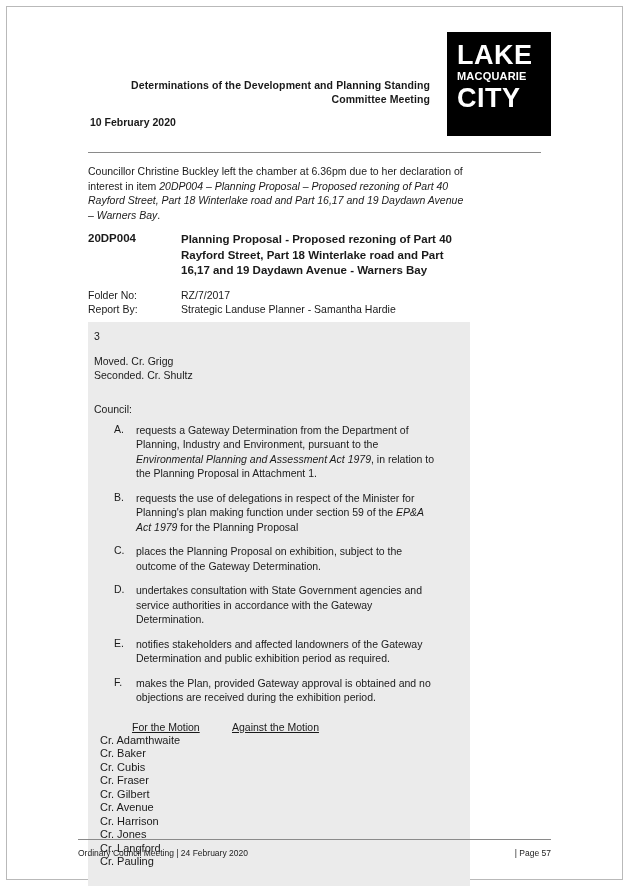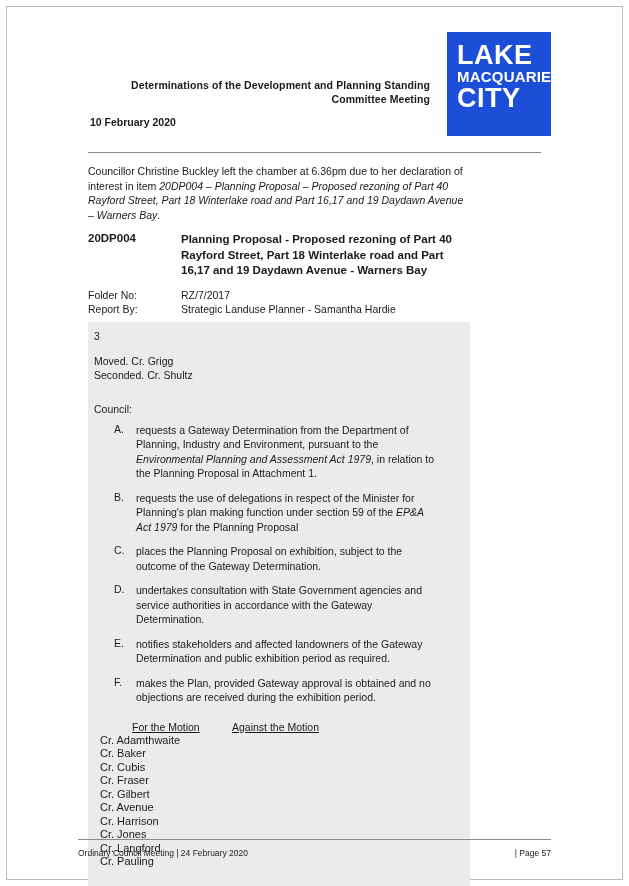--- a/index.html
+++ b/index.html
@@ -49,33 +49,33 @@
     font-weight: bold;
   }
 
   
   .logo {
     position: absolute;
     right: 78px;
     top: 32px;
     width: 104px;
     height: 104px;
-    background: #1d4ed8;
+    background: #000000;
     color: #ffffff;
     box-sizing: border-box;
     padding: 10px 8px 6px 10px;
   }
   .logo-line1 {
     font-size: 27px;
     font-weight: bold;
     line-height: 27px;
     letter-spacing: 0.5px;
   }
   .logo-line2 {
-    font-size: 15px;
+    font-size: 11px;
     font-weight: bold;
     line-height: 15px;
     letter-spacing: 0.2px;
   }
   .logo-line3 {
     font-size: 27px;
     font-weight: bold;
     line-height: 28px;
     letter-spacing: 0.5px;
   }

